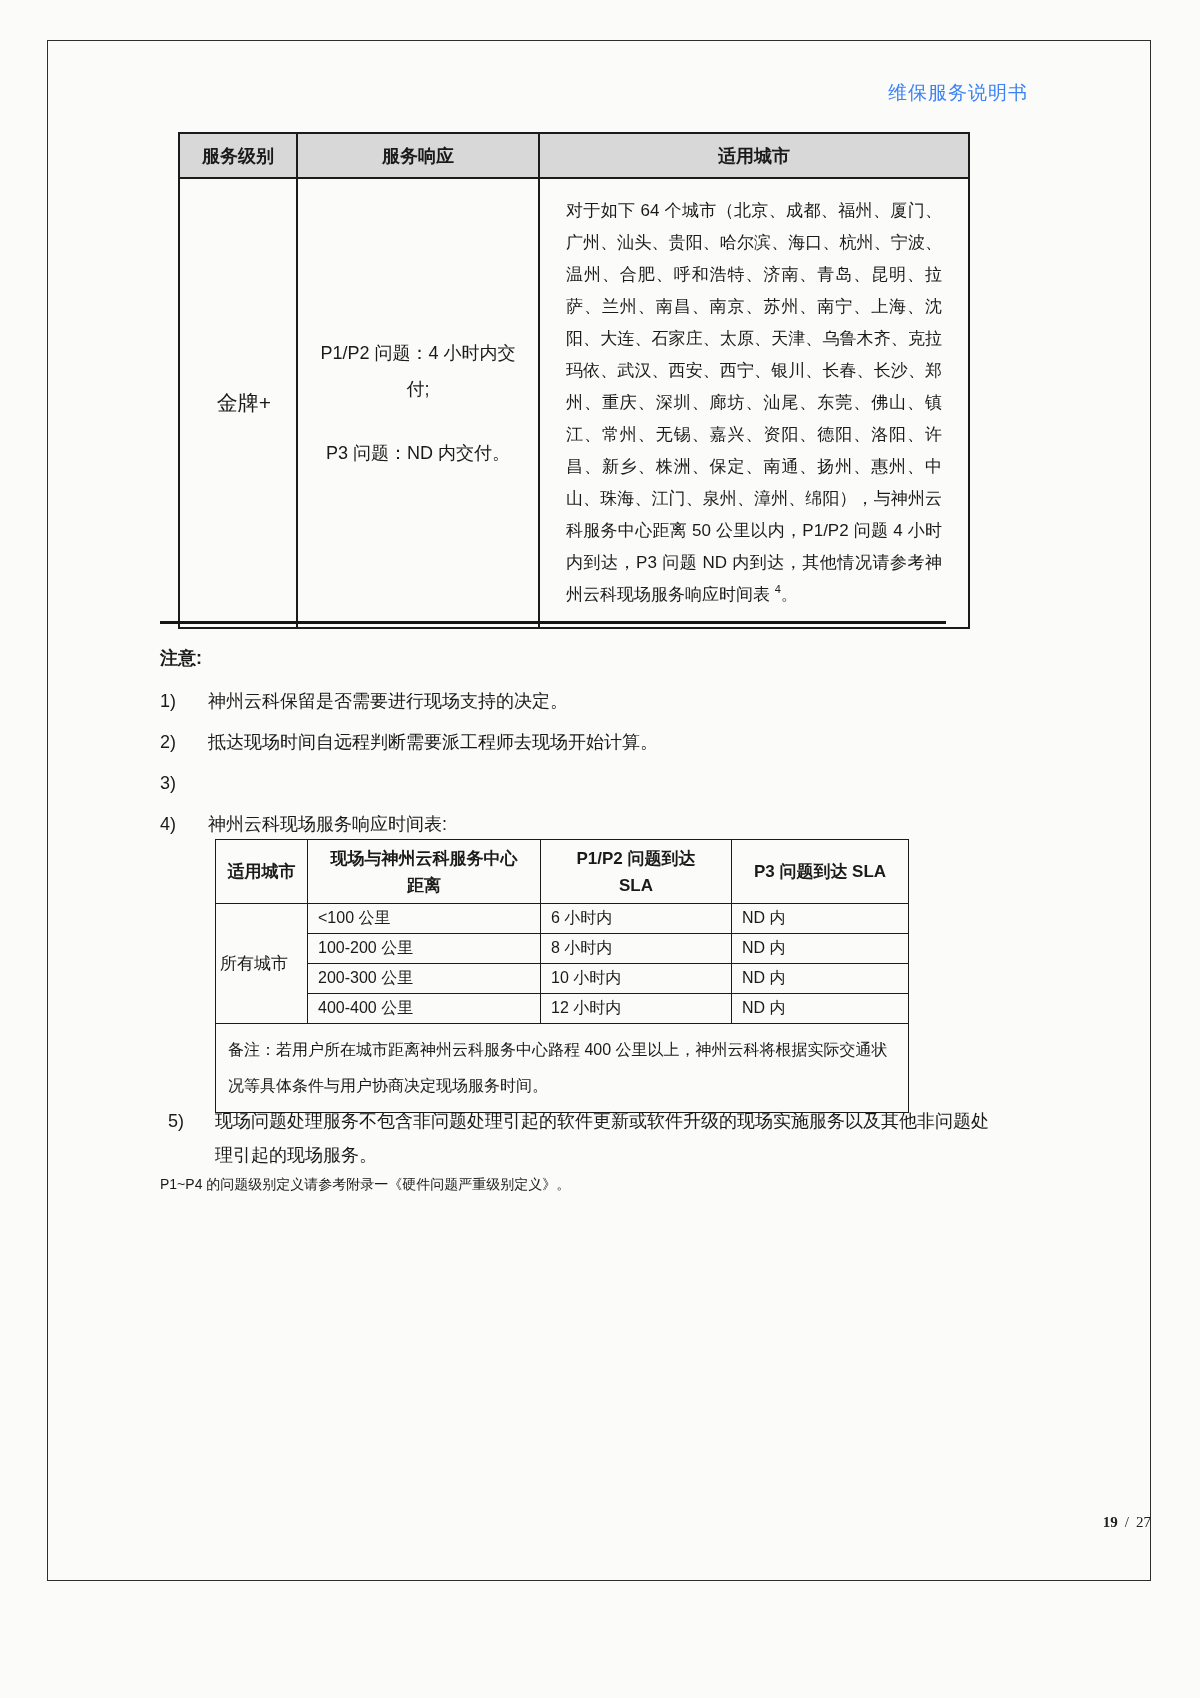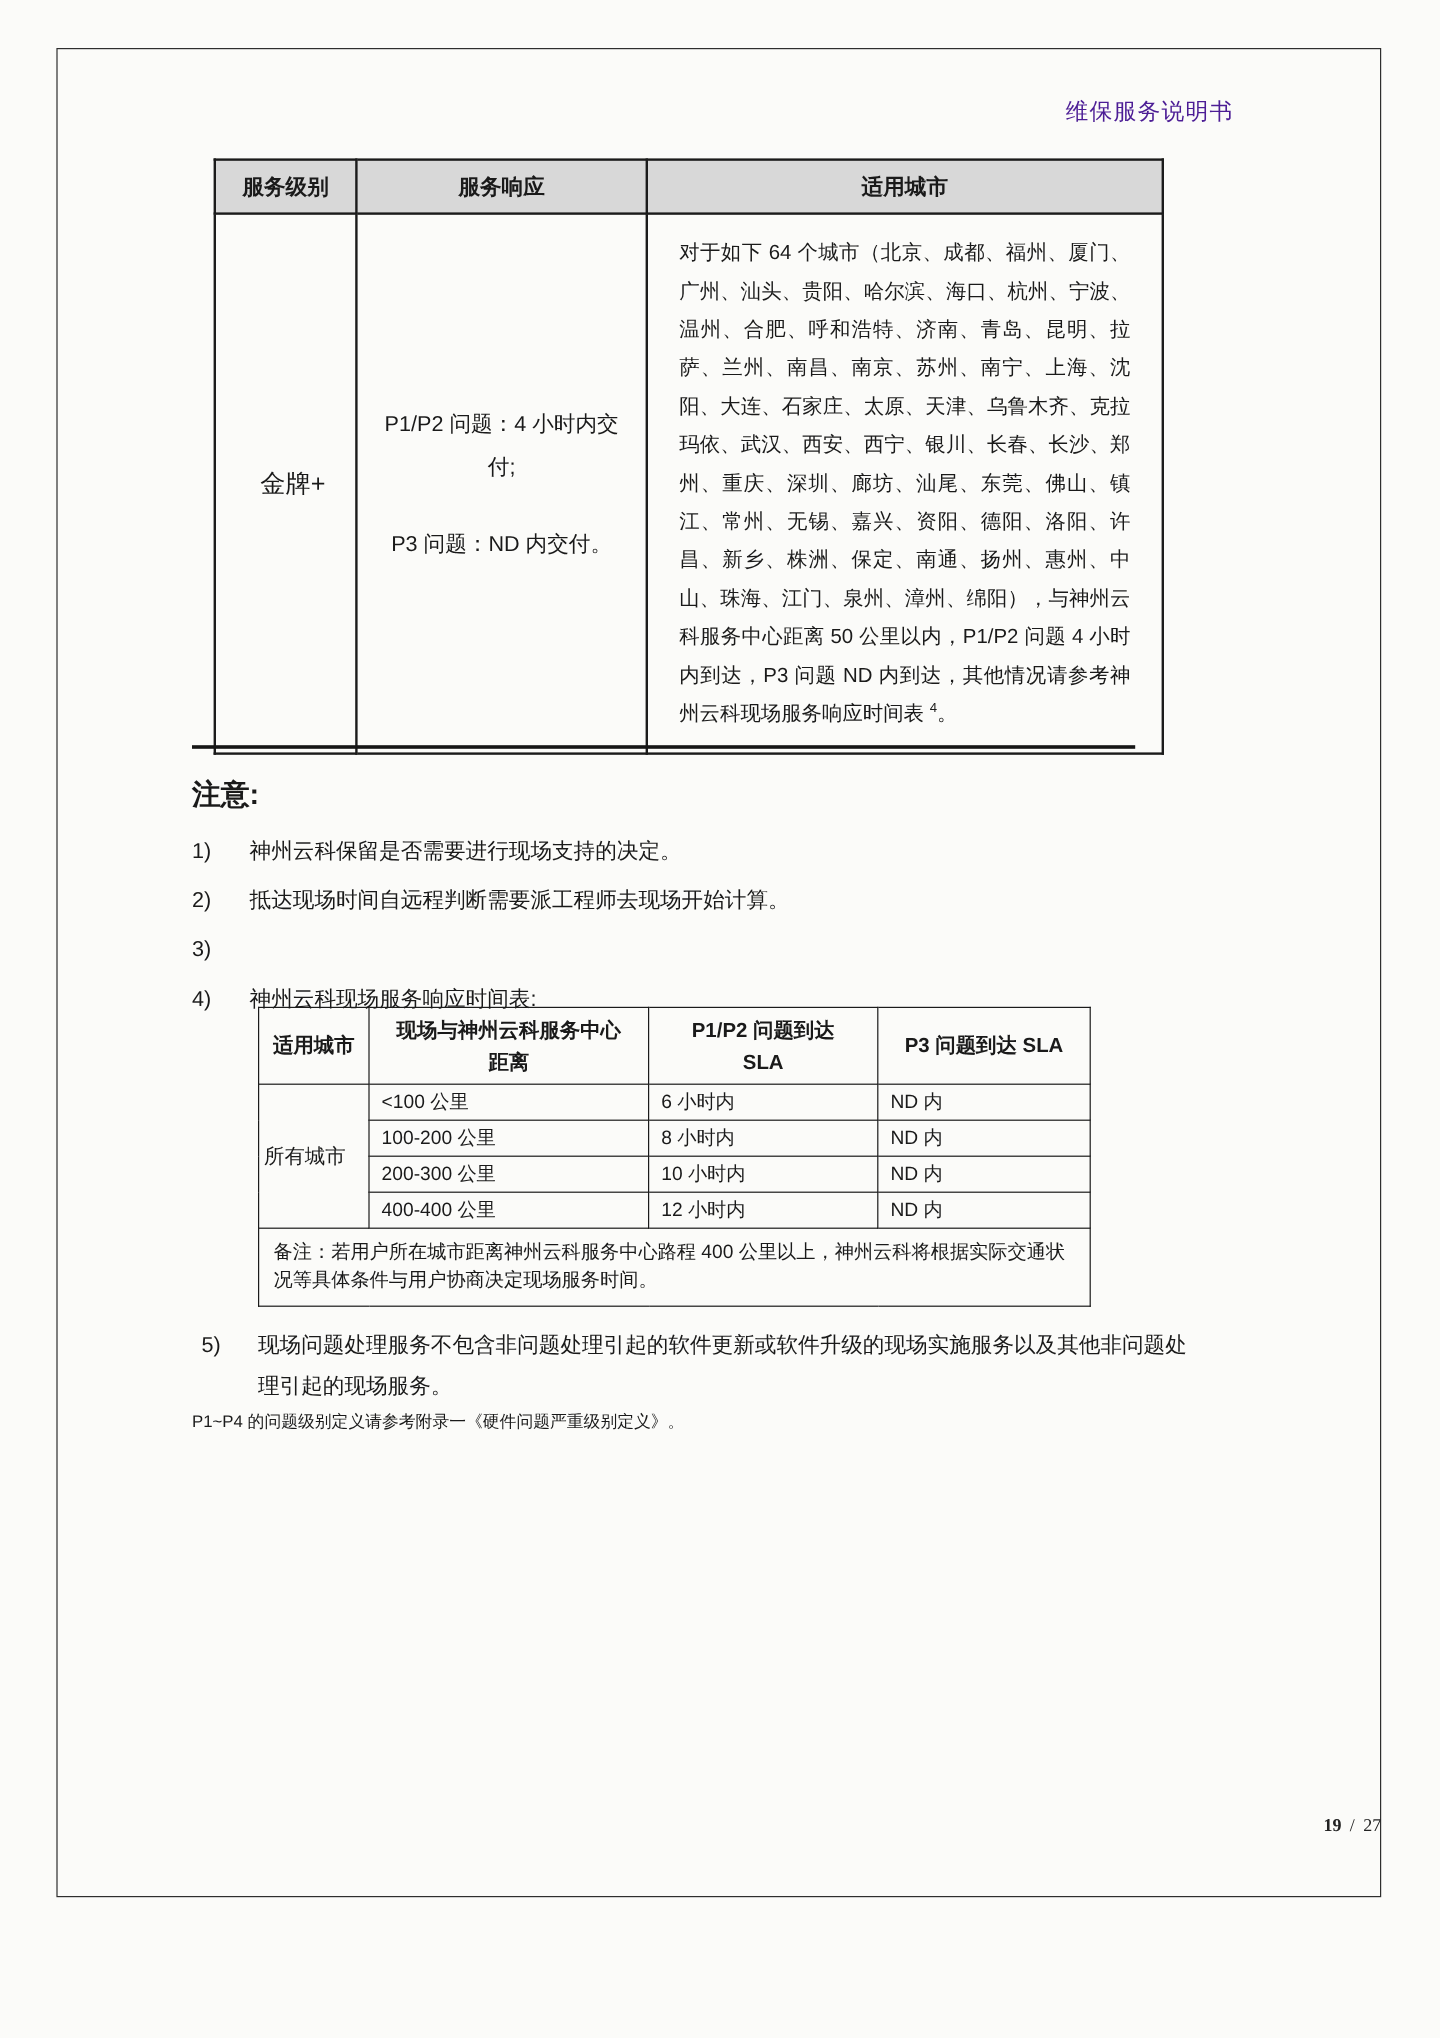--- a/index.html
+++ b/index.html
@@ -13,21 +13,21 @@
     overflow:hidden;
   }
   .frame {
     position:absolute; left:47px; top:40px;
     width:1104px; height:1541px;
     border:1.5px solid #2e2e2e;
   }
   .doc-header {
     position:absolute; left:888px; top:80px;
     font-family:"Liberation Serif", serif;
-    font-size:19px; letter-spacing:1px; color:#4c1d95;
+    font-size:19px; letter-spacing:1px; color:#3b82f6;
   }
 
   
   table.t1 {
     position:absolute; left:178px; top:132px; width:790px;
     border-collapse:collapse; table-layout:fixed;
   }
   table.t1 th, table.t1 td { border:2px solid #1b1b1b; }
   table.t1 th {
     background:#d8d8d8; height:45px;
@@ -47,37 +47,37 @@
   }
   td.cities-cell sup { font-size:11px; line-height:0; }
 
   .rule {
     position:absolute; left:160px; top:621px;
     width:786px; height:3px; background:#161616;
   }
 
   
   .notes { position:absolute; left:160px; top:646px; width:900px; }
-  .notes-heading { font-weight:bold; font-size:24px; margin-bottom:20px; }
+  .notes-heading { font-weight:bold; font-size:18px; margin-bottom:20px; }
   .note-item { display:flex; font-size:18px; line-height:22px; margin-bottom:19px; }
   .note-item .marker { width:48px; flex:none; }
 
   
   table.t2 {
     position:absolute; left:215px; top:839px; width:693px;
     border-collapse:collapse; table-layout:fixed;
   }
   table.t2 th, table.t2 td { border:1.6px solid #1b1b1b; }
   table.t2 th {
     height:64px; font-size:17px; font-weight:bold; text-align:center;
     line-height:27px; padding:0 6px; white-space:pre-line; vertical-align:middle;
   }
   table.t2 td { font-size:16px; height:30px; padding:2px 10px; vertical-align:middle; }
   table.t2 td.scope-cell { font-size:17px; padding:2px 4px; }
-  table.t2 td.remark-cell { line-height:24px; padding:8px 12px; height:auto; }
+  table.t2 td.remark-cell { line-height:36px; padding:8px 12px; height:auto; }
 
   
   .note5 { position:absolute; left:168px; top:1104px; display:flex; font-size:18px; line-height:34px; }
   .note5 .marker { width:47px; flex:none; }
   .note5 .text { width:784px; }
   .appendix { position:absolute; left:160px; top:1176px; font-size:14px; }
 
   
   .footer {
     position:absolute; left:47px; top:1514px; width:1104px;

